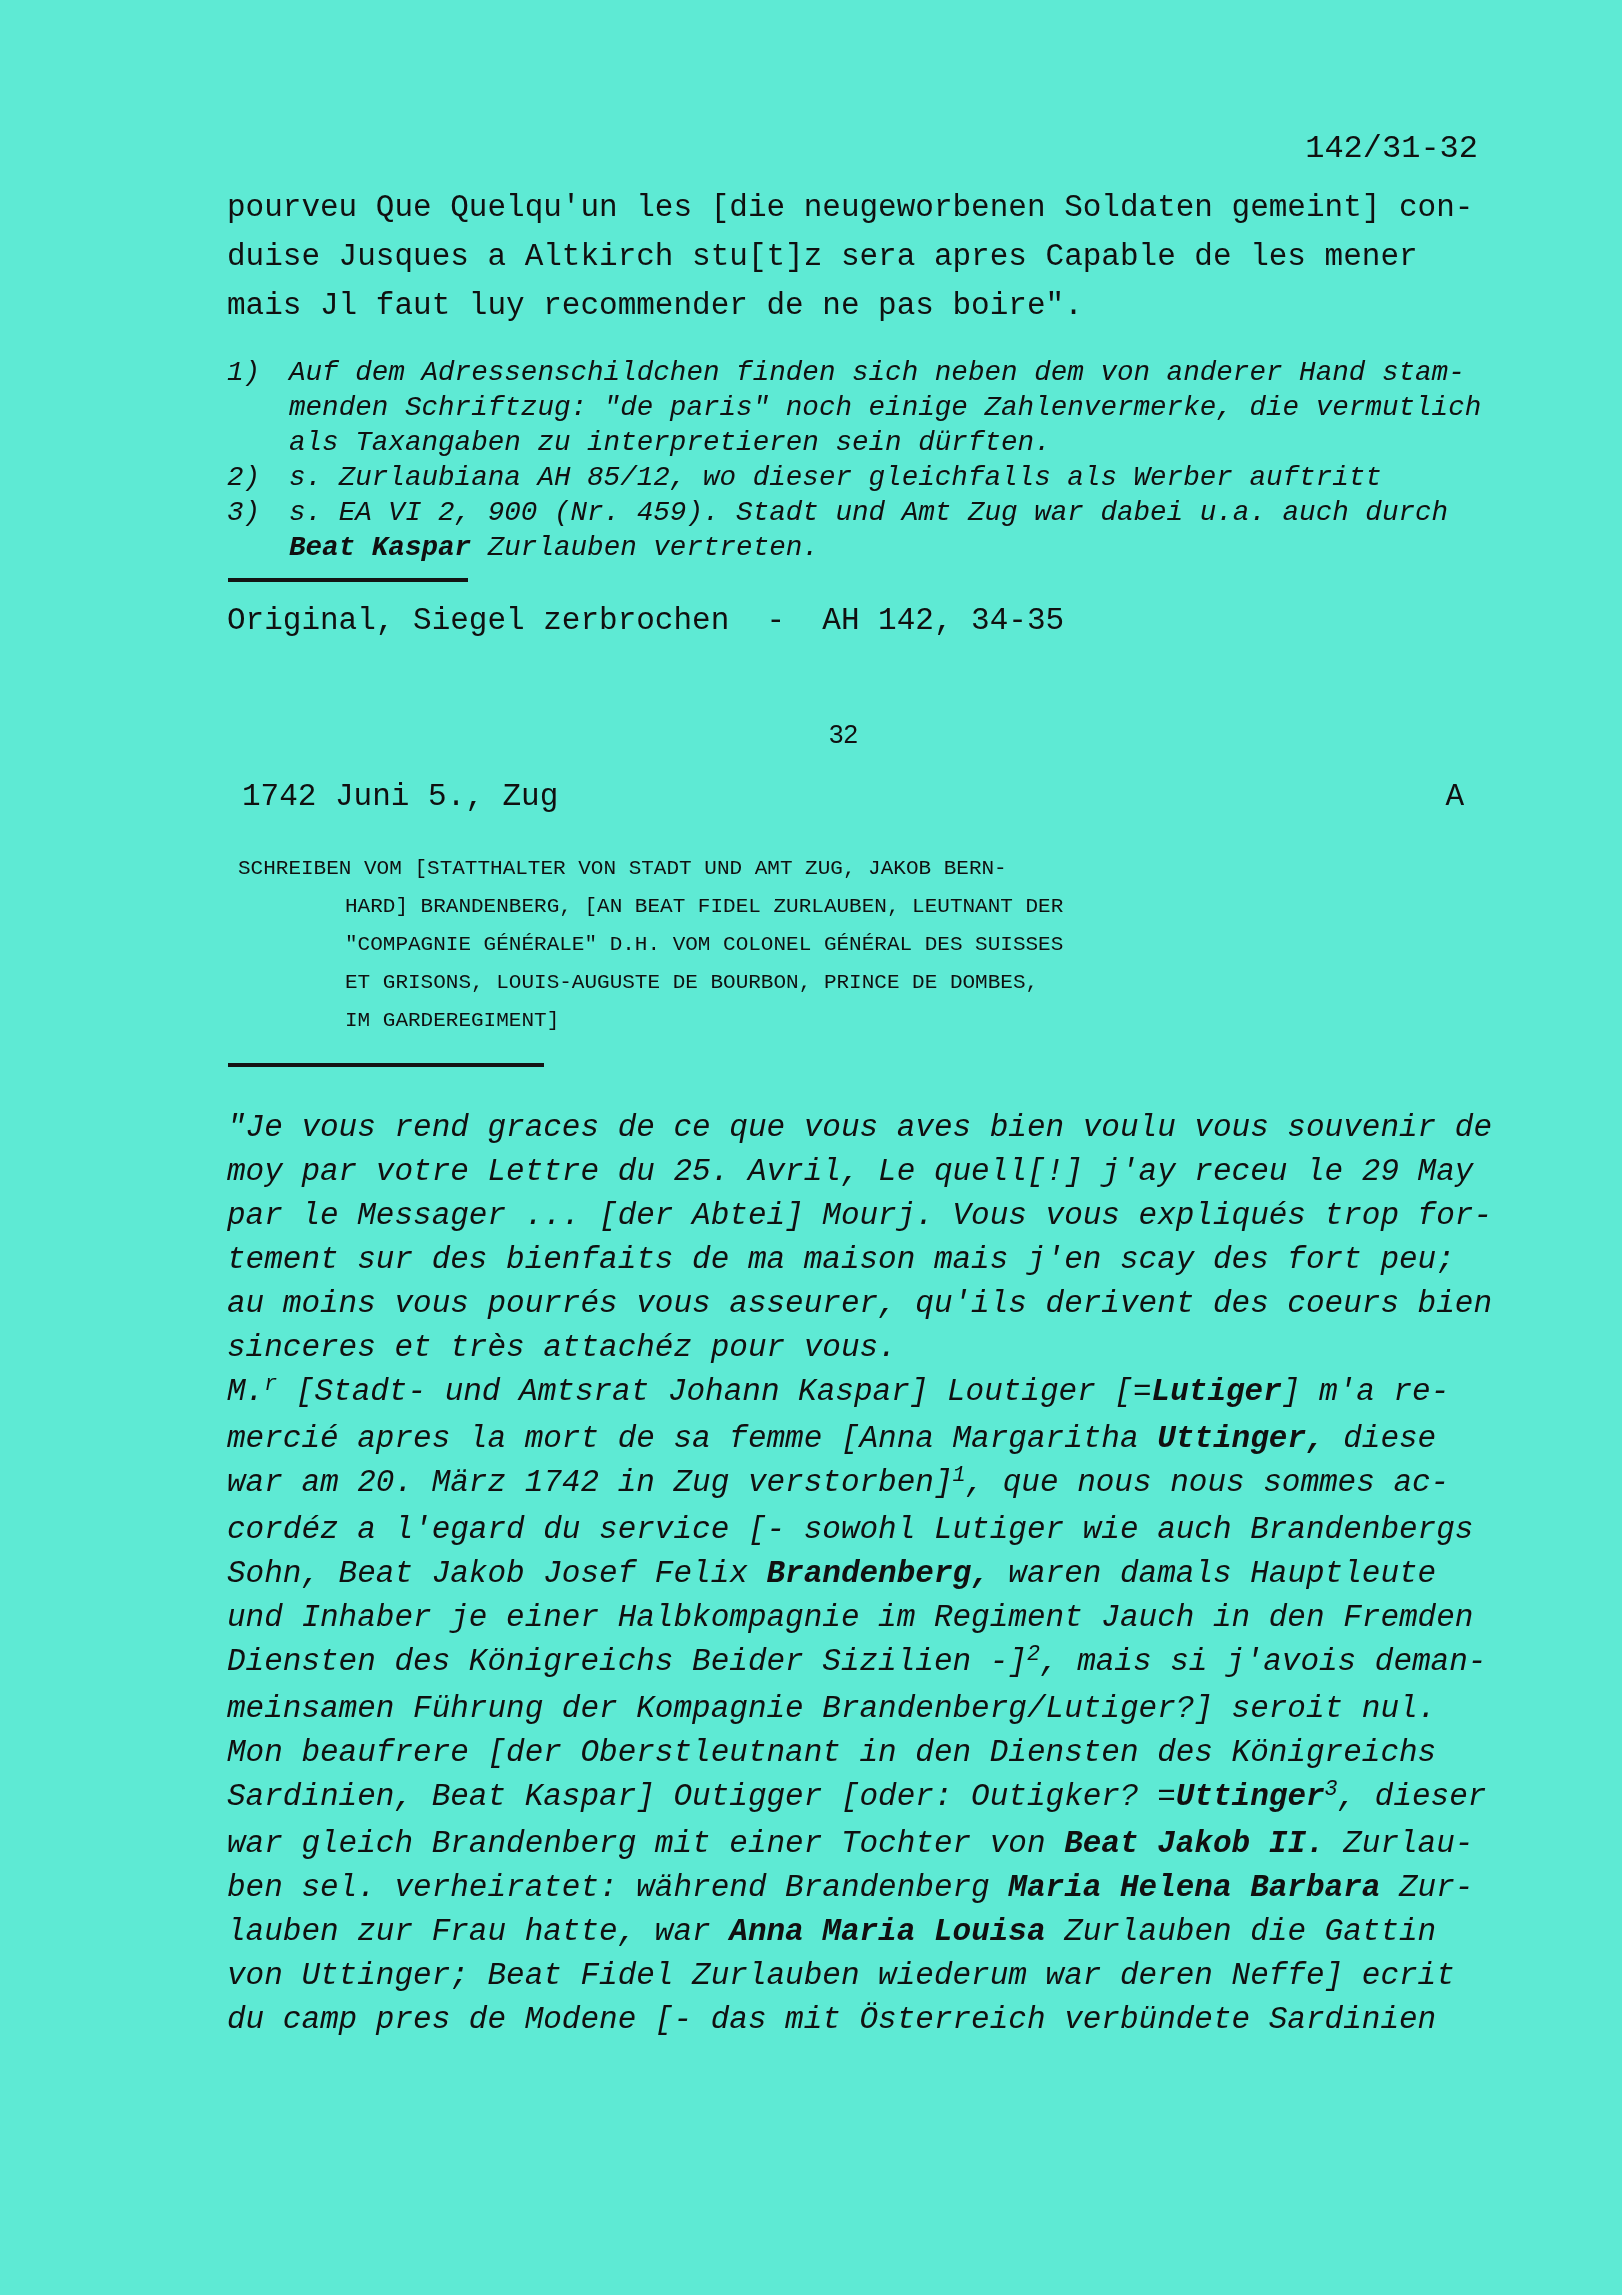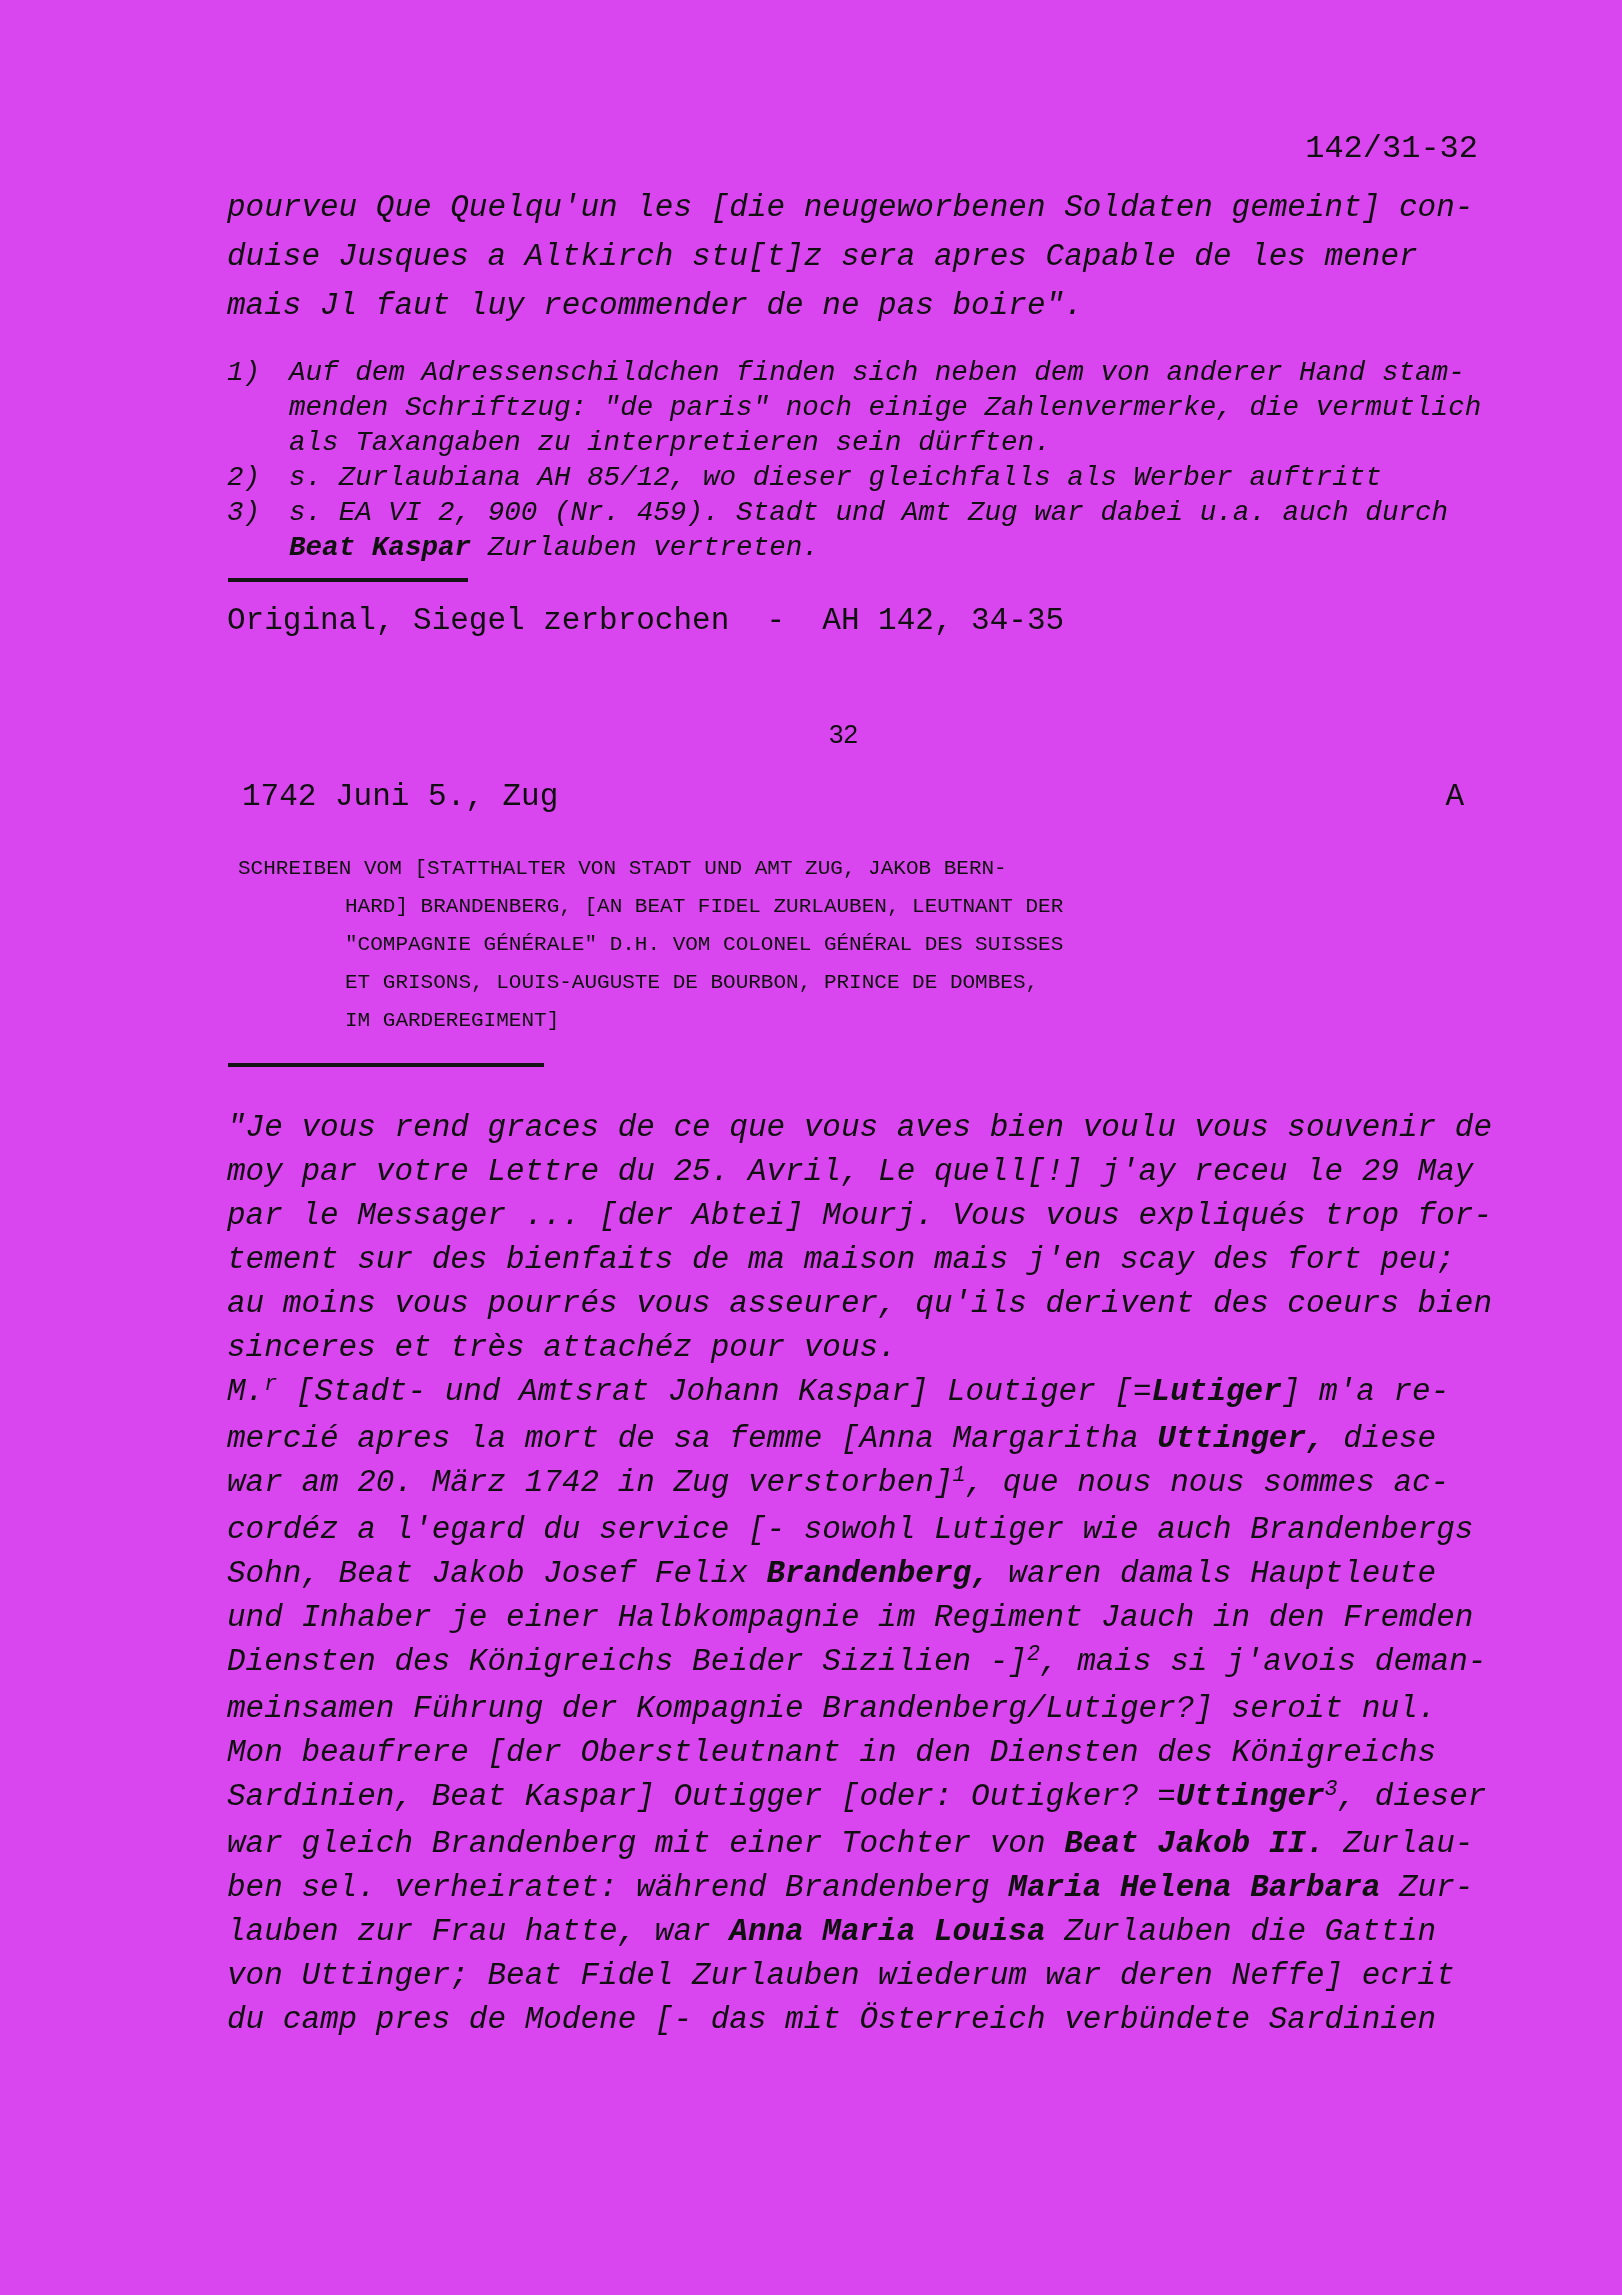--- a/index.html
+++ b/index.html
@@ -1,31 +1,31 @@
 <!DOCTYPE html>
 <html style="font-size:13px"><head>
 <meta charset="utf-8">
 <style>
   html,body{margin:0;padding:0;background:#ffffff;}
   .page{
     position:relative;
     width:1622px;height:2295px;
-    background:#d946ef;
+    background:#5eead4;
     color:#101010;
     font-family:"Liberation Mono","DejaVu Sans Mono",monospace;
     overflow:hidden;
   }
   .abs{position:absolute;}
   .tl{white-space:pre;}
   .b{font-weight:bold;}
   .sup{font-size:70%;position:relative;top:-0.48em;}
 
   .pageno{top:130px;right:144px;font-size:32px;}
 
-  .intro{top:183px;left:227px;font-size:31px;line-height:49px;font-style:italic;}
+  .intro{top:183px;left:227px;font-size:31px;line-height:49px;}
 
   .footnotes{top:355px;left:227px;font-size:27.6px;line-height:35px;font-style:italic;}
   .fn-row{display:flex;}
   .fn-num{width:62px;flex:0 0 62px;}
   .fn-body{flex:1;}
 
   .rule{background:#141414;height:4px;}
   .rule1{top:578px;left:228px;width:240px;}
   .rule2{top:1063px;left:228px;width:316px;}
 

